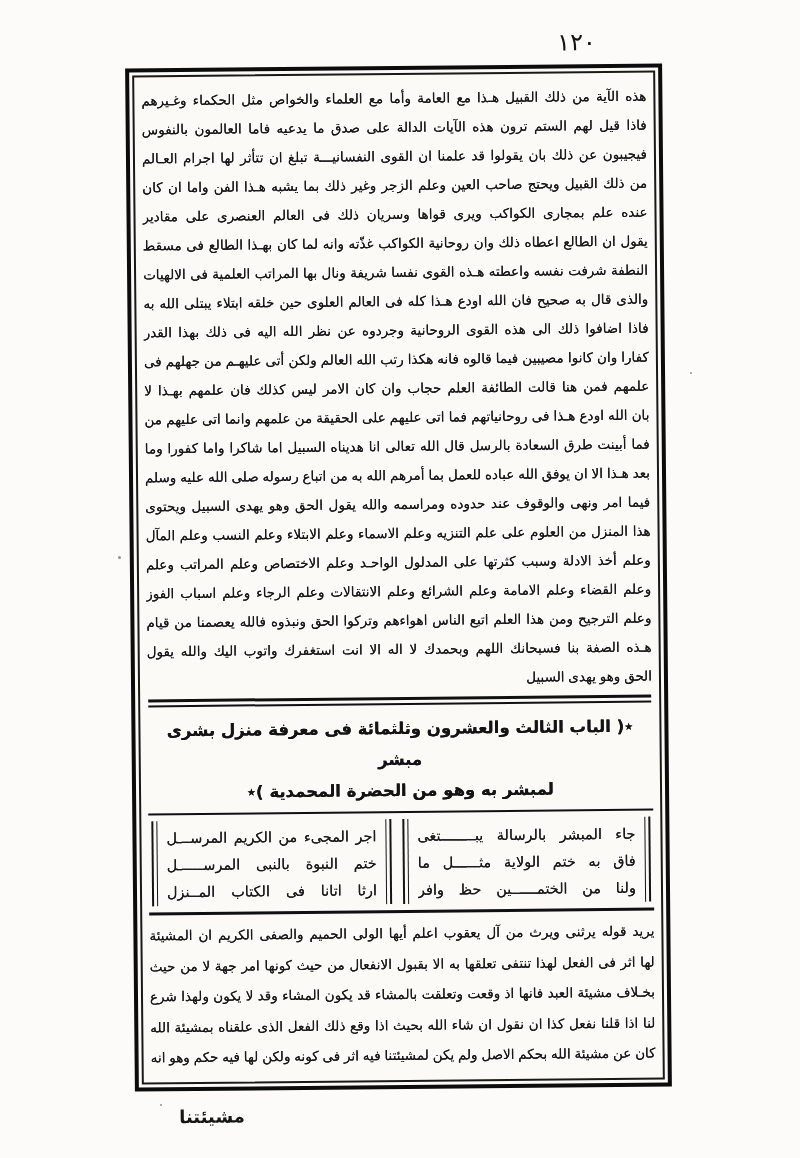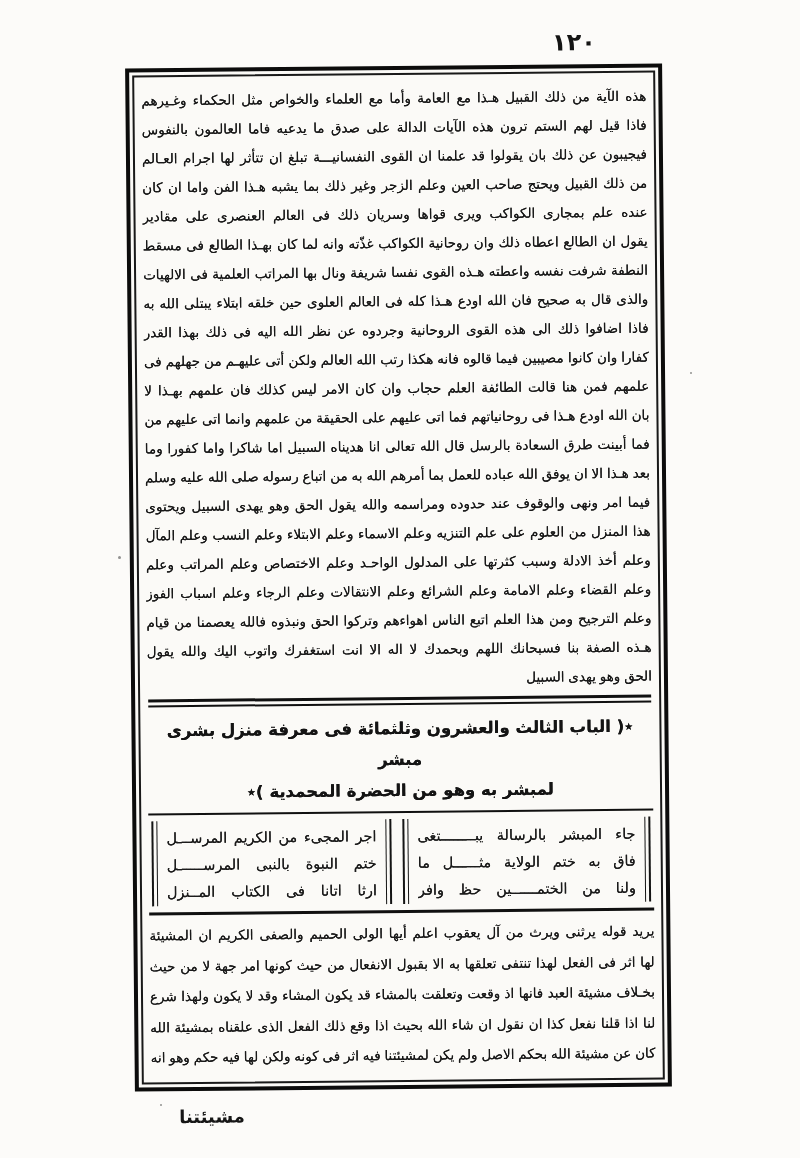--- a/index.html
+++ b/index.html
@@ -8,21 +8,21 @@
     background:#fcfbf9;color:#1b1b1b;
     font-family:"DejaVu Sans",sans-serif;
   }
   .scan{position:absolute;inset:0;}
   .sheet{
     position:absolute;left:130px;top:66px;width:537px;height:1023px;
     transform:rotate(-0.55deg);
   }
   .page-number{
     position:absolute;top:-36px;right:66px;
-    font-size:24px;font-weight:bold;letter-spacing:1px;color:#141414;
+    font-size:24px;font-weight:normal;letter-spacing:1px;color:#141414;
   }
   .frame{position:absolute;inset:0;border:4px solid #0c0c0c;background:#fbfaf7;}
   .frame-inner{
     position:absolute;inset:3px;border:2px solid #191919;
     padding:9px 7px 0 7px;box-sizing:border-box;overflow:hidden;
   }
   .block{direction:rtl;color:#191919;text-shadow:0 0 0.3px currentColor;}
   .line{
     font-size:13.5px;height:29px;line-height:29px;
     text-align:justify;text-align-last:justify;

